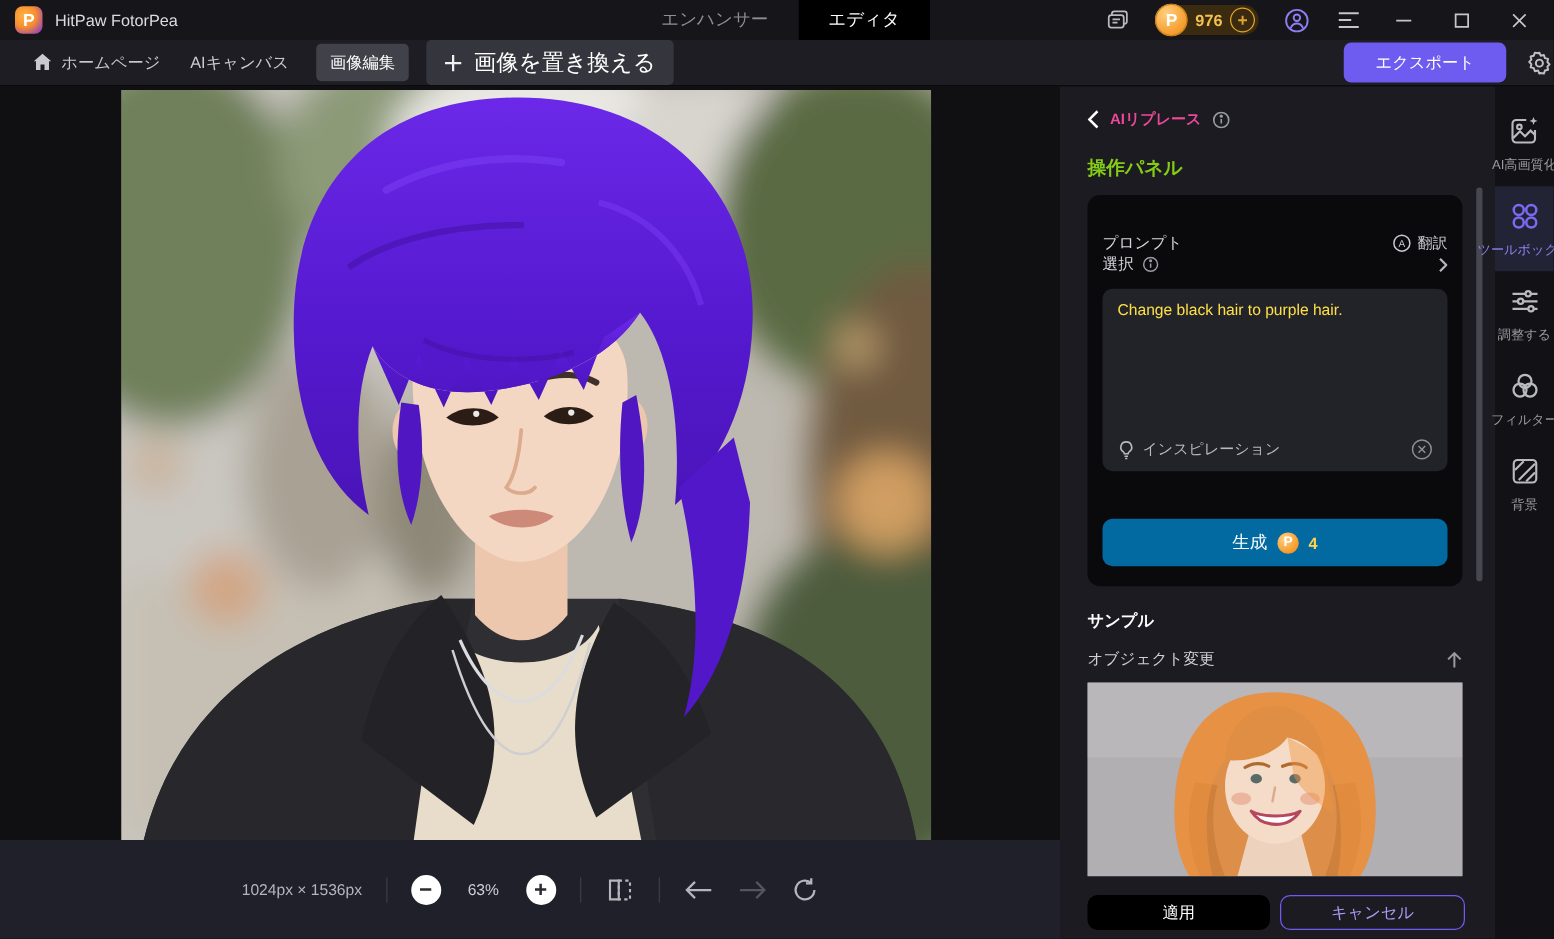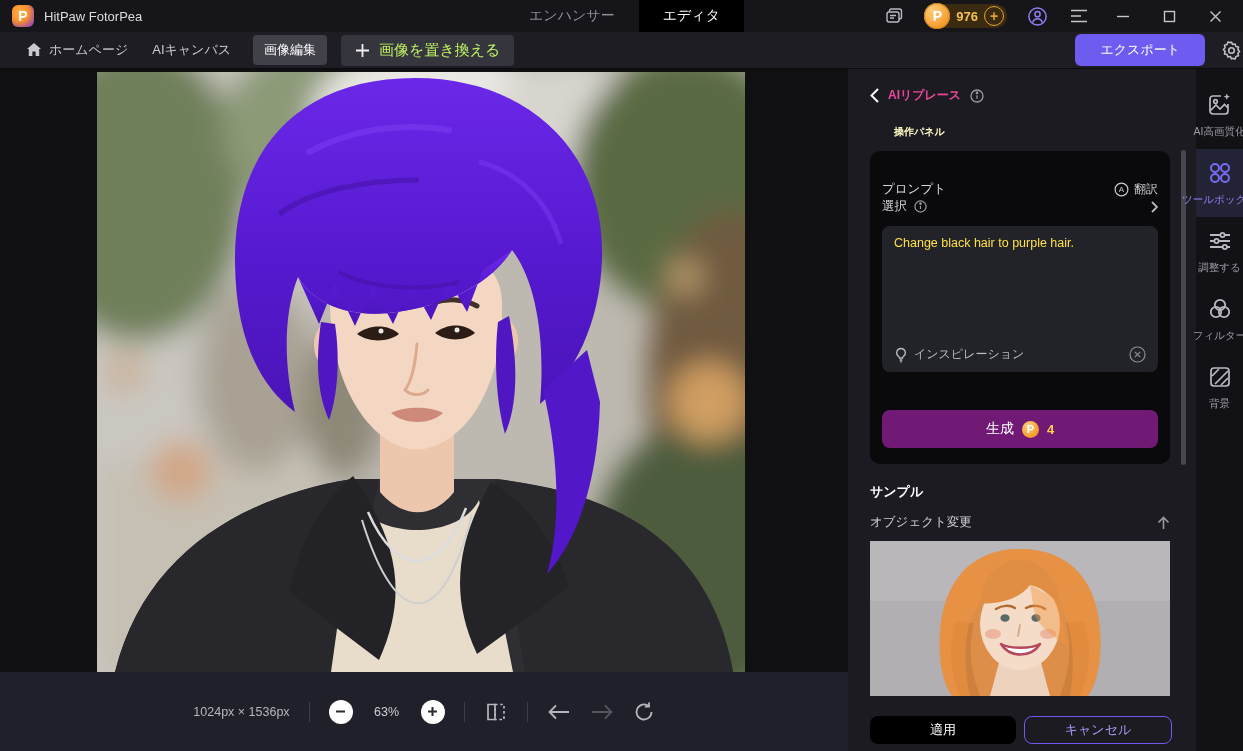--- a/index.html
+++ b/index.html
@@ -38,21 +38,21 @@
     font-size:14px; font-weight:bold; line-height:1; }
   .winctl { color:#c5c5ca; width:28px; height:28px; display:flex; align-items:center; justify-content:center; }
 
   
   .toolbar { position:absolute; top:32px; left:0; width:1243px; height:37px;
     background:#1d1d23; display:flex; align-items:center; z-index:29;
     border-bottom:1px solid #0b0b0e; }
   .tool-item { display:flex; align-items:center; gap:7px; color:#c9c9ce; font-size:13px; margin-left:26px; }
   .chip { background:#41414a; border-radius:4px; padding:6px 11px; color:#fff; margin-left:22px; font-size:13px; }
   .btn-replace { display:flex; align-items:center; gap:9px; background:#35353d;
-    border-radius:4px; padding:6px 14px; color:#bef264; margin-left:14px; font-size:15px; }
+    border-radius:4px; padding:6px 14px; color:#ffffff; margin-left:14px; font-size:18px; }
   .toolbar-right { margin-left:auto; display:flex; align-items:center; gap:14px; padding-right:0; }
   .btn-export { background:#6e5bf0; color:#fff; border-radius:6px; padding:7px 25px; font-size:13px; }
 
   
   .canvas { position:absolute; top:69px; left:0; width:848px; height:603px; background:#101013; }
   .photo { position:absolute; left:97px; top:3px; width:648px; height:600px; overflow:hidden; }
 
   
   .statusbar { position:absolute; top:672px; left:0; width:848px; height:79px;
     background:#20202a; display:flex; align-items:center; justify-content:center; gap:19px; }
@@ -62,35 +62,35 @@
     display:flex; align-items:center; justify-content:center; font-size:15px; font-weight:bold; line-height:1; }
   .zoom-val { color:#cfcfd6; font-size:12.5px; min-width:30px; text-align:center; }
   .sb-icon { display:flex; align-items:center; justify-content:center; }
 
   
   .panel { position:absolute; top:69px; left:848px; width:348px; height:682px;
     background:#1b1b21; padding:18px 26px 0 22px; }
   .panel-header { display:flex; align-items:center; gap:9px; margin-bottom:21px; }
   .panel-title { font-size:12px; font-weight:bold; color:#ec4899; }
   .info-icon { color:#9a9aa2; display:flex; }
-  .section-title { font-size:10px; font-weight:bold; color:#fef9c3; margin-bottom:12px;margin-left:24px; }
+  .section-title { font-size:15px; font-weight:bold; color:#84cc16; margin-bottom:12px; }
   .card { background:#0a0a0d; border-radius:10px; padding:15px 12px 16px; }
   .card-row { display:flex; align-items:center; justify-content:space-between; color:#d6d6da; font-size:12.5px; }
   .row-left { display:flex; align-items:center; gap:7px; }
   .chevron { color:#9a9aa2; font-size:13px; }
   .translate { display:flex; align-items:center; gap:5px; color:#c9c9cf; font-size:12px; }
   .prompt-row { margin-top:15px; }
   .prompt-box { margin-top:11px; background:#222229; border-radius:8px; height:146px;
     display:flex; flex-direction:column; padding:9px 12px 9px; }
   .prompt-box textarea { flex:1; background:transparent; border:none; outline:none; resize:none;
     color:#fde047; font-size:12.5px; font-family:"Liberation Sans","DejaVu Sans",sans-serif; line-height:1.4; }
   .prompt-foot { display:flex; align-items:center; justify-content:space-between; }
   .inspiration { display:flex; align-items:center; gap:6px; color:#b9b9c0; font-size:12px; }
   .clear-btn { color:#8d8d95; display:flex; }
-  .btn-generate { margin-top:38px; height:38px; border-radius:8px; background:#701a75;
+  .btn-generate { margin-top:38px; height:38px; border-radius:8px; background:#0369a1;
     display:flex; align-items:center; justify-content:center; gap:8px;
     color:#fff; font-size:14px; }
   .gen-coin { width:17px; height:17px; border-radius:50%;
     background:radial-gradient(circle at 35% 30%, #ffcf7d, #f59a2a 70%, #d87a14);
     display:flex; align-items:center; justify-content:center;
     color:#fff; font-size:11px; font-weight:bold; }
   .gen-cost { color:#ffd34d; font-weight:bold; font-size:13px; }
   .samples-title { margin-top:19px; font-size:13px; font-weight:bold; color:#fff; }
   .sample-row { margin-top:13px; display:flex; align-items:center; justify-content:space-between;
     color:#cfcfd4; font-size:12.5px; }

